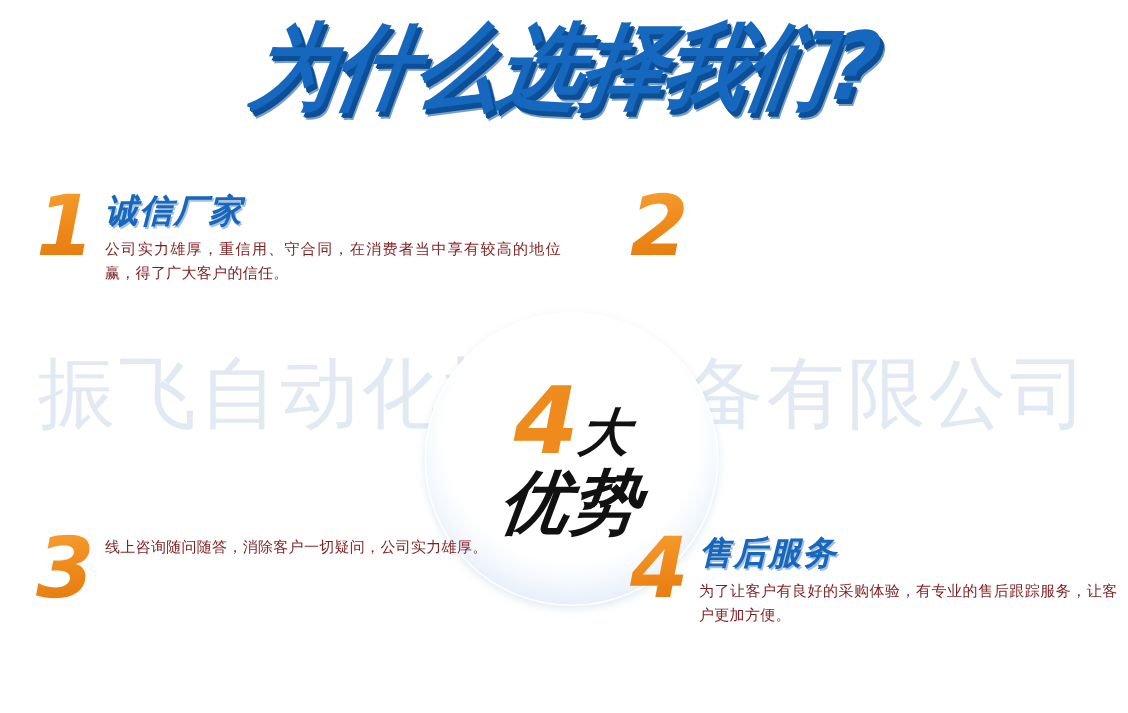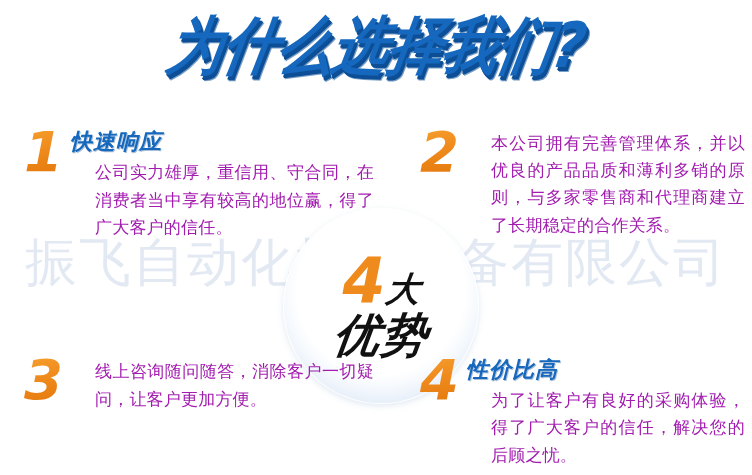--- a/index.html
+++ b/index.html
@@ -169,26 +169,25 @@
     line-height: 1.1;
     font-weight: 700;
     font-style: italic;
     color: #1568bd;
     letter-spacing: 1px;
     margin-bottom: 5px;
     text-shadow: 1px 1px 0 rgba(11,74,142,0.35);
     white-space: nowrap;
   }
   .fbody {
-    font-size: 17px;
+    font-size: 10px;
     line-height: 1.62;
-    color: #a21caf;
+    color: #7f1d1d;
     letter-spacing: 0.2px;
     text-align: justify;
-    margin-left: 25px;
   }
   .f2 .fbody, .f4 .fbody { line-height: 1.6; }
 </style>
 </head>
 <body>
 
 <div id="banner">
 
   <div class="watermark">振飞自动化机械设备有限公司</div>
 
@@ -202,40 +201,39 @@
         <span class="badge-four">4</span>
         <span class="badge-da">大</span>
       </div>
       <div class="badge-row2">优势</div>
     </div>
   </div>
 
   <div class="feature f1">
     <div class="num">1</div>
     <div class="ftext">
-      <div class="fhead">快速响应</div>
+      <div class="fhead">诚信厂家</div>
       <div class="fbody">公司实力雄厚，重信用、守合同，在消费者当中享有较高的地位赢，得了广大客户的信任。</div>
     </div>
   </div>
 
   <div class="feature f2">
     <div class="num">2</div>
     <div class="ftext">
-      <div class="fbody">本公司拥有完善管理体系，并以优良的产品品质和薄利多销的原则，与多家零售商和代理商建立了长期稳定的合作关系。</div>
     </div>
   </div>
 
   <div class="feature f3">
     <div class="num">3</div>
     <div class="ftext">
-      <div class="fbody">线上咨询随问随答，消除客户一切疑问，让客户更加方便。</div>
+      <div class="fbody">线上咨询随问随答，消除客户一切疑问，公司实力雄厚。</div>
     </div>
   </div>
 
   <div class="feature f4">
     <div class="num">4</div>
     <div class="ftext">
-      <div class="fhead">性价比高</div>
-      <div class="fbody">为了让客户有良好的采购体验，得了广大客户的信任，解决您的后顾之忧。</div>
+      <div class="fhead">售后服务</div>
+      <div class="fbody">为了让客户有良好的采购体验，有专业的售后跟踪服务，让客户更加方便。</div>
     </div>
   </div>
 
 </div>
 
 </body></html>

